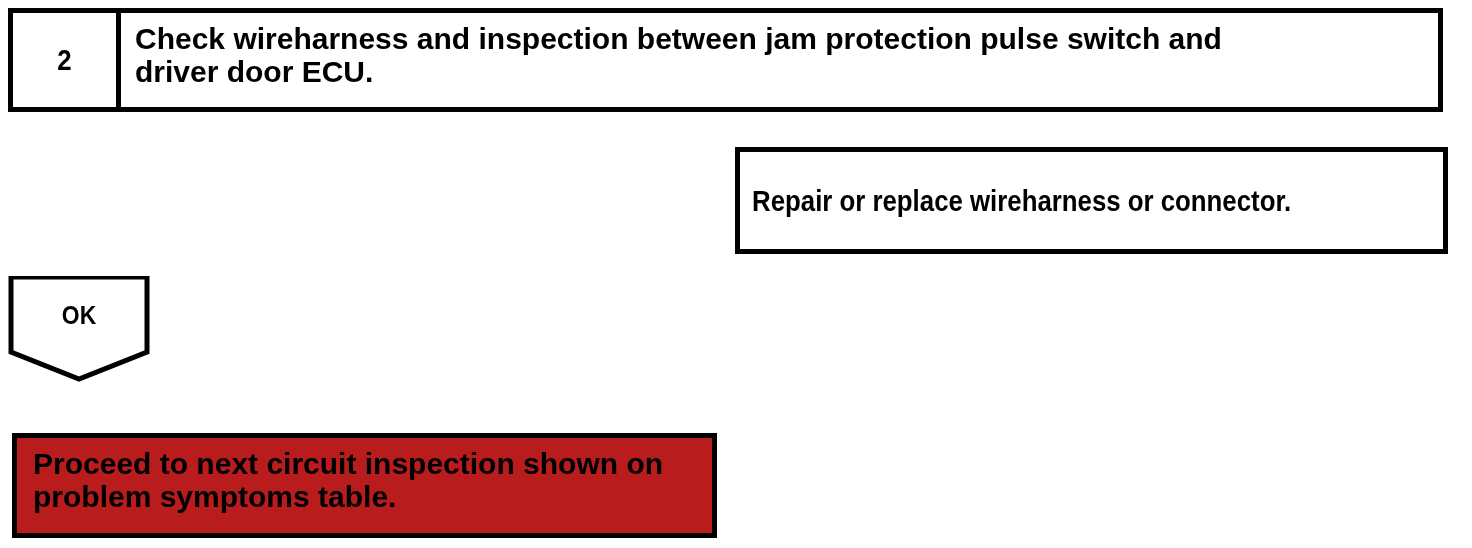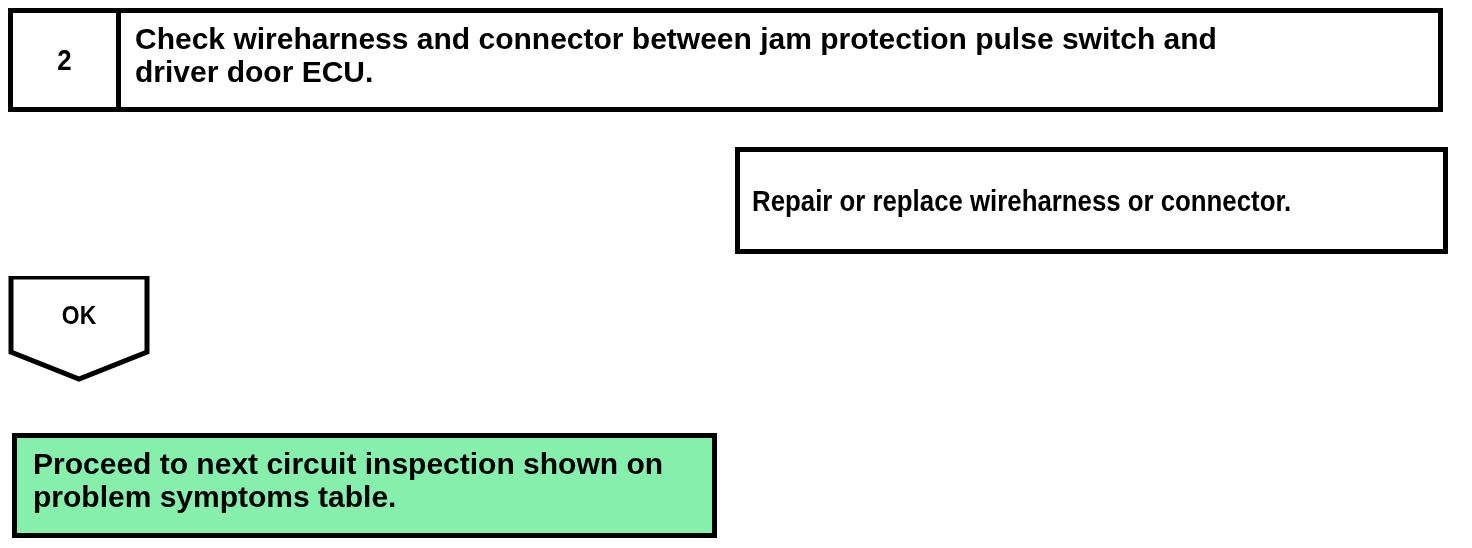--- a/index.html
+++ b/index.html
@@ -155,21 +155,21 @@
 
   
   .proceed-box {
     position: absolute;
     left: 12px;
     top: 433px;
     width: 705px;   
     height: 105px;  
     box-sizing: border-box;
     border: 5px solid #000;
-    background: #86efac;
+    background: #b91c1c;
     padding: 9px 6px 0 16px;
   }
   .proceed-text {
     font-size: 30px;
     font-weight: bold;
     line-height: 33px;
     transform: scaleX(0.86);
     transform-origin: left top;
     white-space: pre-line;
     width: 116%;
@@ -178,21 +178,21 @@
 </head>
 <body>
 
 <div class="canvas">
 
   <div class="step-box">
     <div class="step-number-cell">
       <span class="step-number">2</span>
     </div>
     <div class="step-text-cell">
-      <span class="step-text">Check wireharness and connector between jam protection pulse switch and
+      <span class="step-text">Check wireharness and inspection between jam protection pulse switch and
 driver door ECU.</span>
     </div>
   </div>
 
 
   <div class="repair-box">
     <span class="repair-text">Repair or replace wireharness or connector.</span>
   </div>
 
   <div class="ok-pointer">

